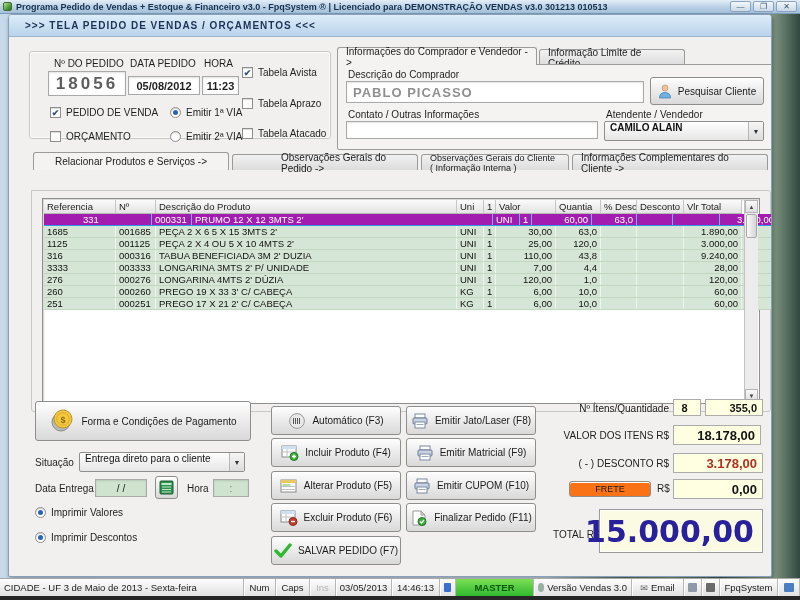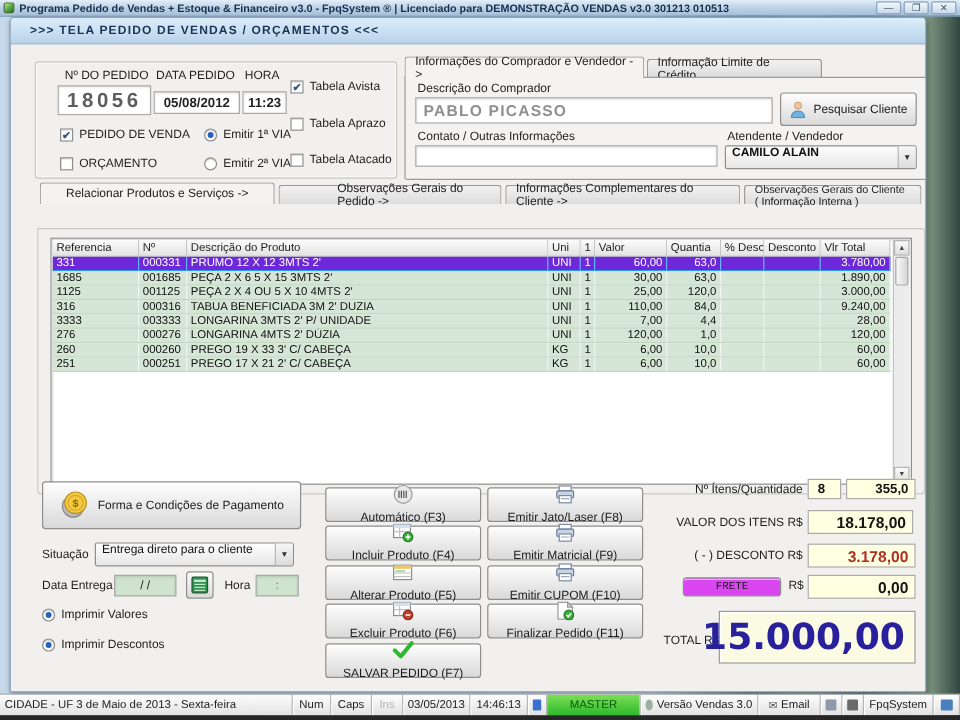--- a/index.html
+++ b/index.html
@@ -71,45 +71,45 @@
   .tgrid { display:grid; grid-template-columns:72px 40px 301px 27px 12px 60px 45px 36px 47px 58px; }
   .thead { position:absolute; left:1px; top:1px; }
   .thead .hc { height:14px; font-size:9.5px; color:#222; background:linear-gradient(180deg,#fbfbfb,#e3e3e3);
     border-right:1px solid #c6c6c6; border-bottom:1px solid #b9b9b9; display:flex; align-items:center; padding:0 3px; white-space:nowrap; overflow:hidden; }
   .tbody { position:absolute; left:1px; top:15px; }
   .trow { display:grid; grid-template-columns:72px 40px 301px 27px 12px 60px 45px 36px 47px 58px;
     height:12px; background:#d6e6d6; border-bottom:1px solid #c2d6c2; }
   .trow .c { font-size:9.5px; color:#111; display:flex; align-items:center; padding:0 3px;
     border-right:1px solid #eef4ee; white-space:nowrap; overflow:hidden; }
   .trow .num { justify-content:flex-end; }
-  .trow.sel { background:#6d28d9; border-bottom-color:#2f98ec; }
+  .trow.sel { background:#a21caf; border-bottom-color:#2f98ec;padding-left:36px; }
   .trow.sel .c { color:#fff; border-right-color:#66b5f2; }
   .vscroll { position:absolute; right:1px; top:1px; bottom:1px; width:14px; background:#ececec;
     border-left:1px solid #c2c2c2; display:flex; flex-direction:column; align-items:stretch; }
   .sarrow { height:13px; background:linear-gradient(180deg,#fafafa,#dedede); border:1px solid #b5b5b5;
     font-size:6px; color:#444; display:flex; align-items:center; justify-content:center; }
   .sthumb { height:24px; margin:1px; background:linear-gradient(90deg,#fafafa,#d5d5d5); border:1px solid #a8a8a8; border-radius:2px; }
   .sspace { flex:1; }
   
-  .action-btn { width:130px; height:29px;flex-direction:column; }
+  .action-btn { width:130px; height:29px; }
   .action-btn .icon16 { width:18px; height:16px; flex:0 0 auto; }
   
   .tot-lbl { position:absolute; font-size:10px; color:#1c1c1c; text-align:right; width:120px; white-space:nowrap; }
   .total-big { position:absolute; background:#fbfbe4; border:1px solid #9a9a9a;
     box-shadow:inset 0 0 0 1px #fff; display:flex; align-items:center; justify-content:flex-end;
     padding-right:8px; font-family:"DejaVu Sans", sans-serif; font-size:30px; font-weight:bold; color:#29219c; }
   .red { color:#b03020 !important; }
   
   .statusbar { position:absolute; left:0; top:578px; width:800px; height:18px;
     background:linear-gradient(180deg,#fdfdfd,#e2e2e2); border-top:1px solid #a8a8a8;
     display:flex; align-items:stretch; font-size:9.5px; color:#222; }
   .seg { border-right:1px solid #b8b8b8; box-shadow:1px 0 0 #fff; display:flex; align-items:center;
     justify-content:center; gap:3px; padding:0 4px; white-space:nowrap; overflow:hidden; }
   .seg.dim { color:#b5b5b5; }
-  .seg.master { background:linear-gradient(180deg,#7ce055,#2eb82e); color:#0a5a0a; font-weight:normal; }
+  .seg.master { background:linear-gradient(180deg,#7ce055,#2eb82e); color:#0a5a0a; font-weight:bold; }
   .micon { width:10px; height:9px; border-radius:1px; display:inline-block; }
   .bottom-strip { position:absolute; left:0; top:596px; width:800px; height:4px; background:#262626; }
   .pp-text { justify-content:flex-start !important; padding-left:6px; font-size:13px; font-weight:bold;
     color:#8f8f8f; letter-spacing:1px; }
   .big-num { font-size:17px; font-weight:bold; color:#5d5d5d; letter-spacing:3px; }
 </style>
 </head>
 <body>
 
 <div class="titlebar">
@@ -118,21 +118,21 @@
   <span class="winbtns">
     <span class="winbtn">—</span>
     <span class="winbtn">❐</span>
     <span class="winbtn">✕</span>
   </span>
 </div>
 
 <div class="child">
   <div class="child-caption">&gt;&gt;&gt;   TELA PEDIDO DE VENDAS / ORÇAMENTOS   &lt;&lt;&lt;</div>
 
-  <div class="groupbox" style="left:20px; top:36px; width:302px; height:98px;">
+  <div class="groupbox" style="left:20px; top:36px; width:302px; height:88px;">
     <span class="lbl" style="left:24px; top:6px;">Nº DO PEDIDO</span>
     <div class="field big-num" style="left:18px; top:19px; width:78px; height:25px;">18056</div>
     <span class="lbl" style="left:100px; top:6px;">DATA PEDIDO</span>
     <div class="field" style="left:98px; top:24px; width:72px; height:19px; font-weight:bold;">05/08/2012</div>
     <span class="lbl" style="left:174px; top:6px;">HORA</span>
     <div class="field" style="left:172px; top:24px; width:37px; height:19px; font-weight:bold;">11:23</div>
 
     <label class="cb" style="left:20px; top:55px;">
       <span class="box">✔</span>
       <span>PEDIDO DE VENDA</span>
@@ -182,22 +182,22 @@
     <span class="lbl" style="left:268px; top:44px;">Atendente / Vendedor</span>
     <div class="select" style="left:266px; top:56px; width:160px; height:20px; font-weight:bold;">
       <span>CAMILO ALAIN</span>
       <span class="arrow">▼</span>
     </div>
   </div>
 
   <div style="position:absolute; left:24px; top:137px; display:flex; gap:3px; align-items:flex-end; z-index:2;">
     <div class="tab active" style="width:196px;">Relacionar Produtos e Serviços  -&gt;</div>
     <div class="tab" style="width:186px;padding-left:48px;">Observações Gerais do Pedido  -&gt;</div>
+    <div class="tab" style="width:148px; font-size:9px;">Observações Gerais do Cliente ( Informação Interna )</div>
     <div class="tab" style="width:196px;">Informações Complementares do Cliente  -&gt;</div>
-    <div class="tab" style="width:148px; font-size:9px;">Observações Gerais do Cliente ( Informação Interna )</div>
   </div>
 
   <div class="prod-panel">
     <div class="listbox">
       <div class="thead tgrid">
         <div class="hc">Referencia</div>
         <div class="hc">Nº</div>
         <div class="hc">Descrição do Produto</div>
         <div class="hc">Uni</div>
         <div class="hc">1</div>
@@ -244,21 +244,21 @@
     <div class="c"></div>
     <div class="c num">3.000,00</div>
   </div>
           <div class="trow">
     <div class="c">316</div>
     <div class="c">000316</div>
     <div class="c">TABUA BENEFICIADA 3M 2' DUZIA</div>
     <div class="c">UNI</div>
     <div class="c">1</div>
     <div class="c num">110,00</div>
-    <div class="c num">84,0</div>
+    <div class="c num">43,8</div>
     <div class="c"></div>
     <div class="c"></div>
     <div class="c num">9.240,00</div>
   </div>
           <div class="trow">
     <div class="c">3333</div>
     <div class="c">003333</div>
     <div class="c">LONGARINA 3MTS 2' P/ UNIDADE</div>
     <div class="c">UNI</div>
     <div class="c">1</div>
@@ -447,21 +447,21 @@
   <span class="tot-lbl" style="left:540px; top:388px;">Nº Ítens/Quantidade</span>
   <div class="yellowbox" style="left:664px; top:384px; width:28px; height:17px; font-size:11px; justify-content:center;">8</div>
   <div class="yellowbox" style="left:696px; top:384px; width:58px; height:17px; font-size:11px;">355,0</div>
 
   <span class="tot-lbl" style="left:540px; top:415px;">VALOR DOS ITENS R$</span>
   <div class="yellowbox" style="left:664px; top:410px; width:88px; height:20px;">18.178,00</div>
 
   <span class="tot-lbl" style="left:540px; top:443px;">( - ) DESCONTO R$</span>
   <div class="yellowbox red" style="left:664px; top:438px; width:90px; height:20px;">3.178,00</div>
 
-  <div class="btn3d" style="left:560px; top:466px; width:82px; height:16px; background:#d946ef; font-size:9px;font-family:Liberation Mono, monospace;">FRETE</div>
+  <div class="btn3d" style="left:560px; top:466px; width:82px; height:16px; background:#f97316; font-size:9px;">FRETE</div>
   <span class="lbl" style="left:648px; top:468px; position:absolute;">R$</span>
   <div class="yellowbox" style="left:664px; top:464px; width:90px; height:20px;">0,00</div>
 
   <span class="lbl" style="left:544px; top:514px; position:absolute;">TOTAL R$</span>
   <div class="total-big" style="left:590px; top:494px; width:164px; height:44px;">15.000,00</div>
 </div>
 
 <div class="statusbar">
   <div class="seg" style="flex:0 0 244px; justify-content:flex-start;">CIDADE - UF  3 de Maio de 2013 - Sexta-feira</div>
   <div class="seg" style="flex:0 0 32px;">Num</div>

